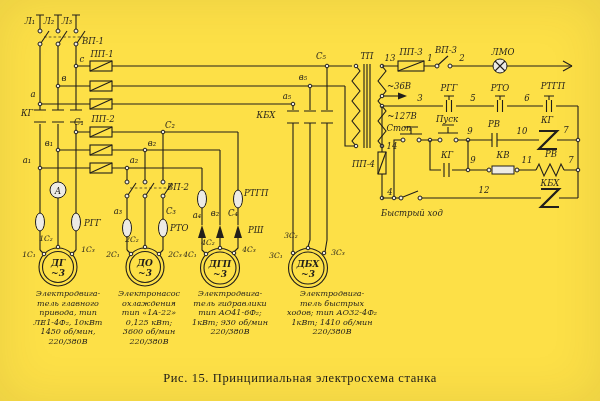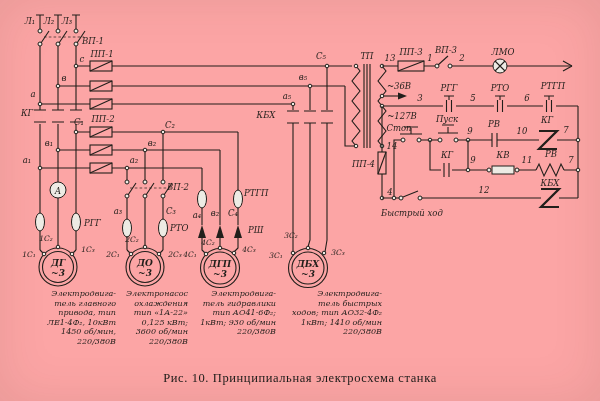--- a/index.html
+++ b/index.html
@@ -1,28 +1,28 @@
 <!DOCTYPE html>
 <html><head>
 <meta charset="utf-8">
 <style>
   html,body{margin:0;padding:0;background:#c9c6bf;}
-  .fig{position:relative;width:600px;height:401px;background:#fca5a5;overflow:hidden;
+  .fig{position:relative;width:600px;height:401px;background:#fde047;overflow:hidden;
        box-shadow:inset 0 0 50px rgba(60,50,30,.10);}
   svg{position:absolute;left:0;top:0;}
   .w{fill:none;stroke:#221f1b;stroke-width:1.1;}
   .coil{fill:none;stroke:#221f1b;stroke-width:2.2;}
   .dash{fill:none;stroke:#221f1b;stroke-width:.7;stroke-dasharray:2.6 2.2;}
   .nd{fill:#edebe4;stroke:#221f1b;stroke-width:1;}
   .fl{fill:#221f1b;stroke:none;}
   text{fill:#221f1b;font-family:"DejaVu Serif",serif;font-style:italic;font-size:8.5px;}
   .sm{font-size:7.5px;}
   .mn{font-size:9px;font-weight:bold;}
   .desc{position:absolute;font:italic 8px/9.6px "DejaVu Serif",serif;color:#221f1b;
-        text-align:right;white-space:pre-line;}
+        text-align:center;white-space:pre-line;}
   .caption{position:absolute;left:0;right:0;top:371px;text-align:center;
         font:12.5px "Liberation Serif",serif;color:#1c1b18;letter-spacing:.6px;}
 </style>
 </head>
 <body>
 
 <div class="fig">
 <svg width="600" height="401" viewBox="0 0 600 401">
 
   <g>
@@ -320,14 +320,14 @@
 тель гидравлики
 тип АО41-6Ф₂;
 1кВт; 930 об/мин
 220/380В</div>
   <div class="desc" style="left:282px;top:289px;width:100px">Электродвига-
 тель быстрых
 ходов; тип АО32-4Ф₂
 1кВт; 1410 об/мин
 220/380В</div>
 
-  <div class="caption">Рис. 10. Принципиальная электросхема станка</div>
+  <div class="caption">Рис. 15. Принципиальная электросхема станка</div>
 </div>
 
 </body></html>

